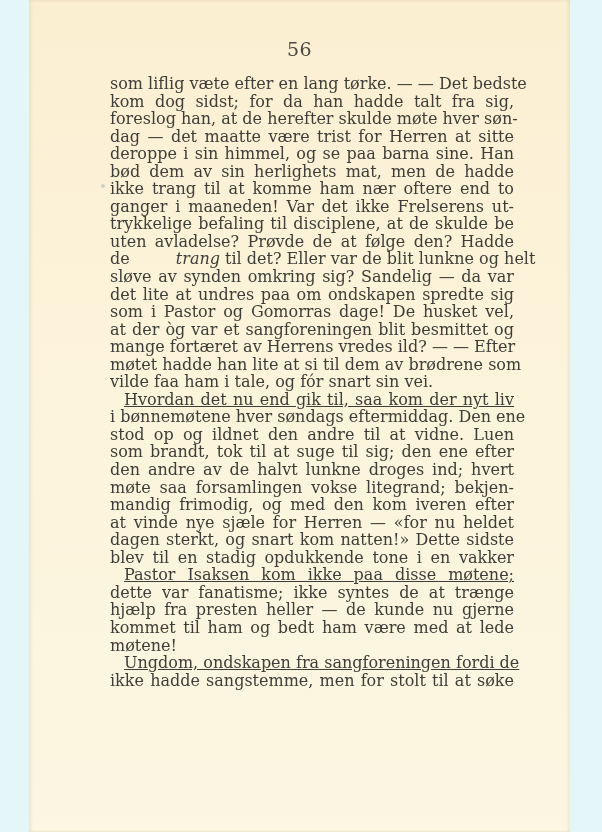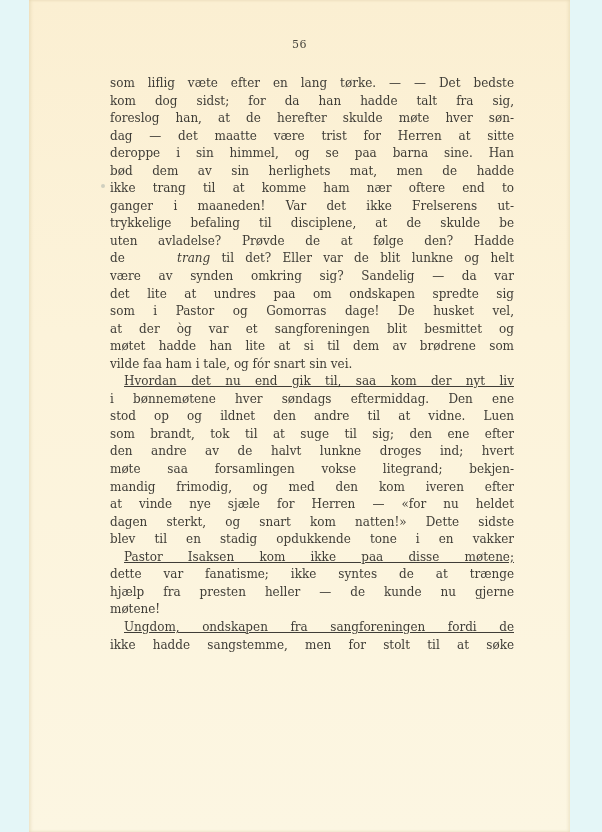--- a/index.html
+++ b/index.html
@@ -14,31 +14,31 @@
     width: 541px; height: 832px;
     background: linear-gradient(180deg, #fbefd2 0%, #fcf3da 40%, #fcf6e2 100%);
     box-shadow: inset 2px 0 3px rgba(200,180,130,0.25), inset -2px 0 3px rgba(200,180,130,0.2);
   }
   .page-number {
     position: absolute;
     left: 0; width: 100%;
     top: 38px;
     text-align: center;
     font-family: "DejaVu Serif", serif;
-    font-size: 11px;
+    font-size: 19px;
     color: #4a4840;
     letter-spacing: 0.5px;
   }
   .text-block {
     position: absolute;
     left: 81px;
     top: 75px;
     width: 404px;
     font-family: "DejaVu Serif", serif;
-    font-size: 12px;
+    font-size: 16px;
     line-height: 17.55px;
     color: #3f3d37;
   }
   .line {
     display: block;
     white-space: nowrap;
     text-align: justify;
     text-align-last: justify;
     height: 17.55px;
   }
@@ -65,36 +65,38 @@
     <span class="line">kom dog sidst; for da han hadde talt fra sig,</span>
     <span class="line">foreslog han, at de herefter skulde møte hver søn-</span>
     <span class="line">dag — det maatte være trist for Herren at sitte</span>
     <span class="line">deroppe i sin himmel, og se paa barna sine. Han</span>
     <span class="line">bød dem av sin herlighets mat, men de hadde</span>
     <span class="line">ikke trang til at komme ham nær oftere end to</span>
     <span class="line">ganger i maaneden! Var det ikke Frelserens ut-</span>
     <span class="line">trykkelige befaling til disciplene, at de skulde be</span>
     <span class="line">uten avladelse? Prøvde de at følge den? Hadde</span>
     <span class="line"><span>de </span><em>trang</em><span> til det? Eller var de blit lunkne og helt</span></span>
-    <span class="line">være av synden omkring sig? Sandelig — da var</span>
+    <span class="line">sløve av synden omkring sig? Sandelig — da var</span>
     <span class="line">det lite at undres paa om ondskapen spredte sig</span>
     <span class="line">som i Pastor og Gomorras dage! De husket vel,</span>
     <span class="line">at der òg var et sangforeningen blit besmittet og</span>
+    <span class="line">mange fortæret av Herrens vredes ild? — — Efter</span>
     <span class="line">møtet hadde han lite at si til dem av brødrene som</span>
     <span class="line last">vilde faa ham i tale, og fór snart sin vei.</span>
     <span class="line indent">Hvordan det nu end gik til, saa kom der nyt liv</span>
     <span class="line">i bønnemøtene hver søndags eftermiddag. Den ene</span>
     <span class="line">stod op og ildnet den andre til at vidne. Luen</span>
     <span class="line">som brandt, tok til at suge til sig; den ene efter</span>
     <span class="line">den andre av de halvt lunkne droges ind; hvert</span>
     <span class="line">møte saa forsamlingen vokse litegrand; bekjen-</span>
     <span class="line">mandig frimodig, og med den kom iveren efter</span>
     <span class="line">at vinde nye sjæle for Herren — «for nu heldet</span>
     <span class="line">dagen sterkt, og snart kom natten!» Dette sidste</span>
     <span class="line">blev til en stadig opdukkende tone i en vakker</span>
     <span class="line indent">Pastor Isaksen kom ikke paa disse møtene;</span>
     <span class="line">dette var fanatisme; ikke syntes de at trænge</span>
     <span class="line">hjælp fra presten heller — de kunde nu gjerne</span>
+    <span class="line">kommet til ham og bedt ham være med at lede</span>
     <span class="line last">møtene!</span>
     <span class="line indent">Ungdom, ondskapen fra sangforeningen fordi de</span>
     <span class="line">ikke hadde sangstemme, men for stolt til at søke</span>
   </div>
 </div>
 
 </body></html>

